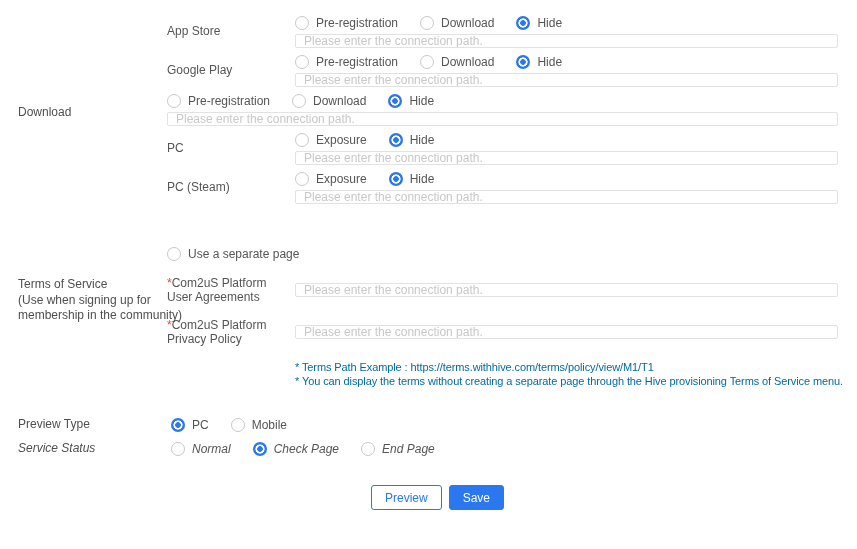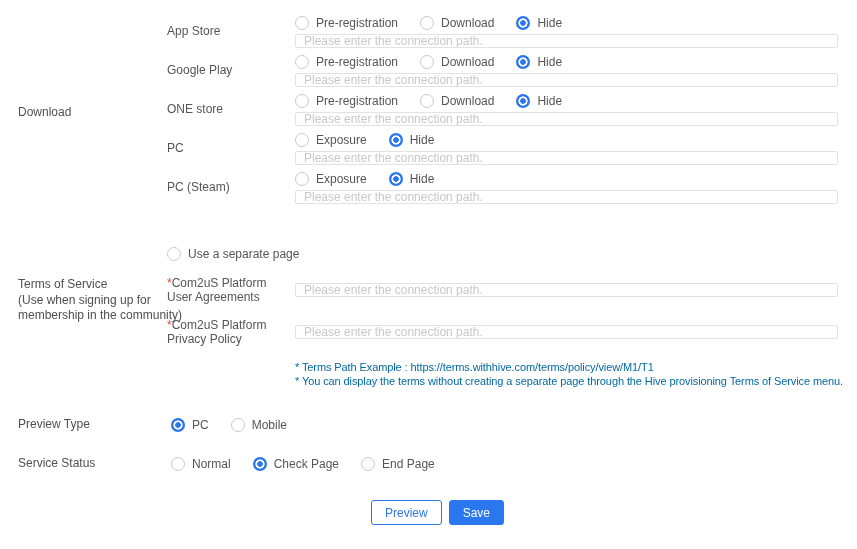--- a/index.html
+++ b/index.html
@@ -39,21 +39,21 @@
   .field-row { display:flex; align-items:center; margin-bottom:13px; }
   .field-row .sub-label { width:128px; padding-right:12px; }
   .field-row .path-input { flex:1; margin-right:19px; width:auto; }
   .req { color:#ef3e36; }
   .notes { margin-left:128px; margin-top:0; color:#0369a1; }
   .notes p { white-space:nowrap; font-size:11px; letter-spacing:-0.1px; line-height:1.35; }
   .simple-row { display:flex; align-items:center; height:16px;gap:25px; }
   .simple-row .main-label { width:128px; }
   .simple-row .radio-row { margin-bottom:0; }
   .preview-type-row { margin-top:28px; }
-  .service-status-row { margin-top:23px; }
+  .service-status-row { margin-top:8px;font-style:italic; }
   .actions { display:flex; justify-content:center; gap:7px; margin-top:28px; }
   .btn {
     height:25px; padding:0 13px; border-radius:3px; font-family:"Liberation Sans", sans-serif;
     font-size:12px; cursor:pointer; display:inline-flex; align-items:center;
   }
   .btn-outline { background:#fff; border:1px solid #2b77f0; color:#2b77f0; }
   .btn-primary { background:#2b77f0; border:1px solid #2b77f0; color:#fff; }
 </style>
 </head>
 <body>
@@ -102,21 +102,20 @@
             <span class="radio-item">
                 <span class="radio checked"></span>
                 <span class="radio-label">Hide</span>
               </span>
           </div>
           <input class="path-input" type="text" placeholder="Please enter the connection path." style="">
         </div>
       </div>
 
       <div class="sub-row">
-        <div class="sub-label">ONE store</div>
         <div class="field">
           <div class="radio-row">
             <span class="radio-item">
                 <span class="radio"></span>
                 <span class="radio-label">Pre-registration</span>
               </span>
             <span class="radio-item">
                 <span class="radio"></span>
                 <span class="radio-label">Download</span>
               </span>

